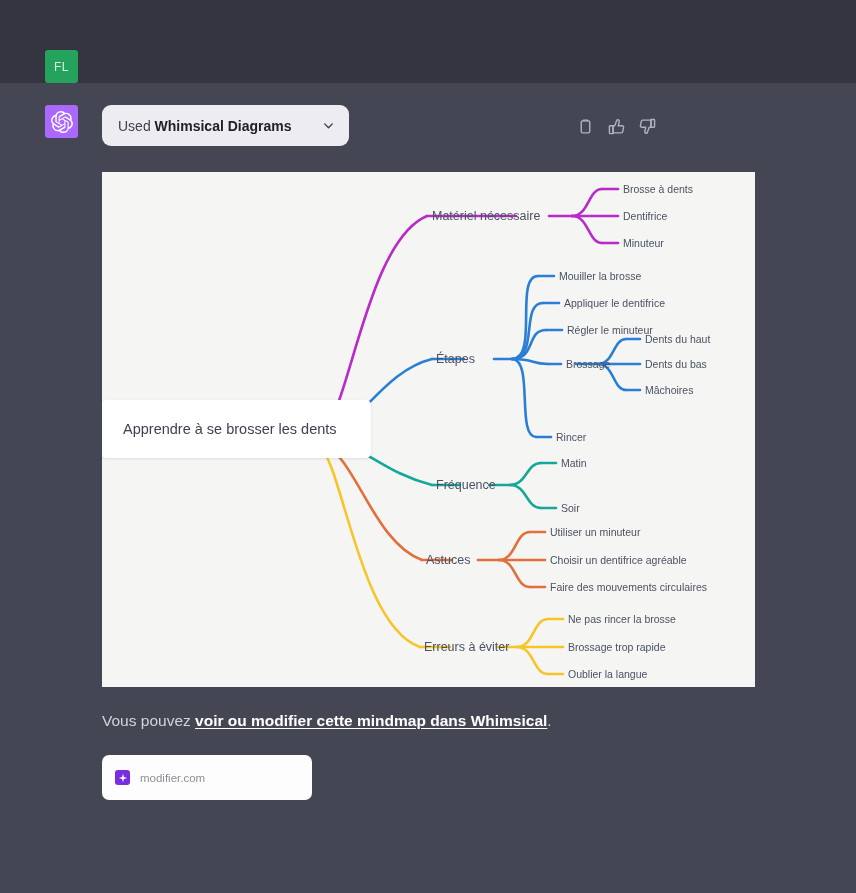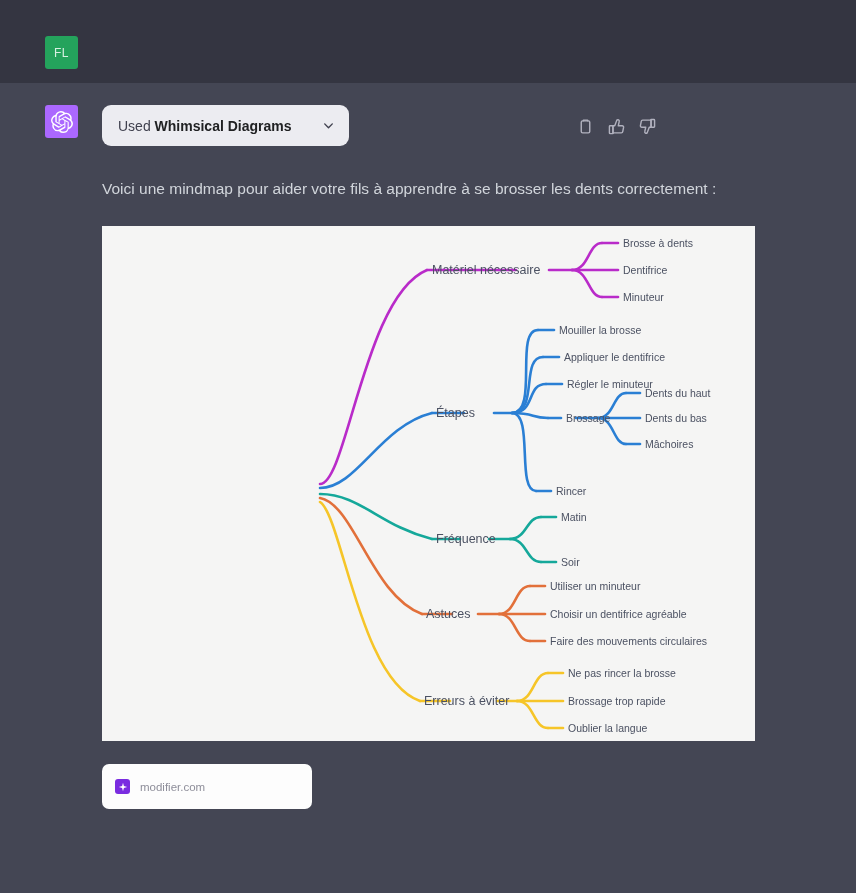--- a/index.html
+++ b/index.html
@@ -9,21 +9,21 @@
     background: #444654;
     overflow: hidden;
   }
 
   
   .user-turn {
     background: #343541;
     width: 856px;
     height: 83px;
     display: flex;
-    align-items: center;
+    align-items: flex-end;
     padding: 22px 0 0 0;
   }
   .avatar {
     width: 33px; height: 33px;
     border-radius: 3px;
     display: flex; align-items: center; justify-content: center;
     flex: 0 0 auto;
     margin-left: 45px;
   }
   .avatar-user { background: #24a35c; }
@@ -207,21 +207,20 @@
           <span class="lead">Used</span>
           <span class="strong">Whimsical Diagrams</span>
         </span>
         <span class="chev">
           <svg viewBox="0 0 24 24" fill="none" stroke="#40414f" stroke-width="2.6" stroke-linecap="round" stroke-linejoin="round">
             <polyline points="5 9 12 16 19 9"></polyline>
           </svg>
         </span>
       </div>
 
-      <div class="intro-text">Voici une mindmap pour aider votre fils à apprendre à se brosser les dents correctement :</div>
 
       
       <div class="diagram-wrap">
         <svg width="653" height="515" viewBox="0 0 653 515">
           <g fill="none" stroke-width="2.6" stroke-linecap="round">
 
             <path d="M218 258 C 245 258 262 70 325 44" stroke="#b92bc9"></path>
 
             <path d="M218 262 C 255 262 278 200 330 187" stroke="#2a7fd4"></path>
 
@@ -320,22 +319,28 @@
             <text x="448" y="364" font-size="10.5">Utiliser un minuteur</text>
             <text x="448" y="392" font-size="10.5">Choisir un dentifrice agréable</text>
             <text x="448" y="419" font-size="10.5">Faire des mouvements circulaires</text>
 
             <text x="466" y="451" font-size="10.5">Ne pas rincer la brosse</text>
             <text x="466" y="479" font-size="10.5">Brossage trop rapide</text>
             <text x="466" y="506" font-size="10.5">Oublier la langue</text>
           </g>
         </svg>
 
+        <div class="root-card">
+          <span>Apprendre à se brosser les dents</span>
+        </div>
       </div>
 
+      <div class="footer-text">
+        <span>Vous pouvez </span><a href="#">voir ou modifier cette mindmap dans Whimsical</a><span>.</span>
+      </div>
 
       <div class="link-card">
         <span class="favicon">
           <svg viewBox="0 0 24 24" fill="#ffffff">
             <path d="M12 2l2.2 7.8L22 12l-7.8 2.2L12 22l-2.2-7.8L2 12l7.8-2.2z"></path>
           </svg>
         </span>
         <span class="dom">modifier.com</span>
       </div>
 

